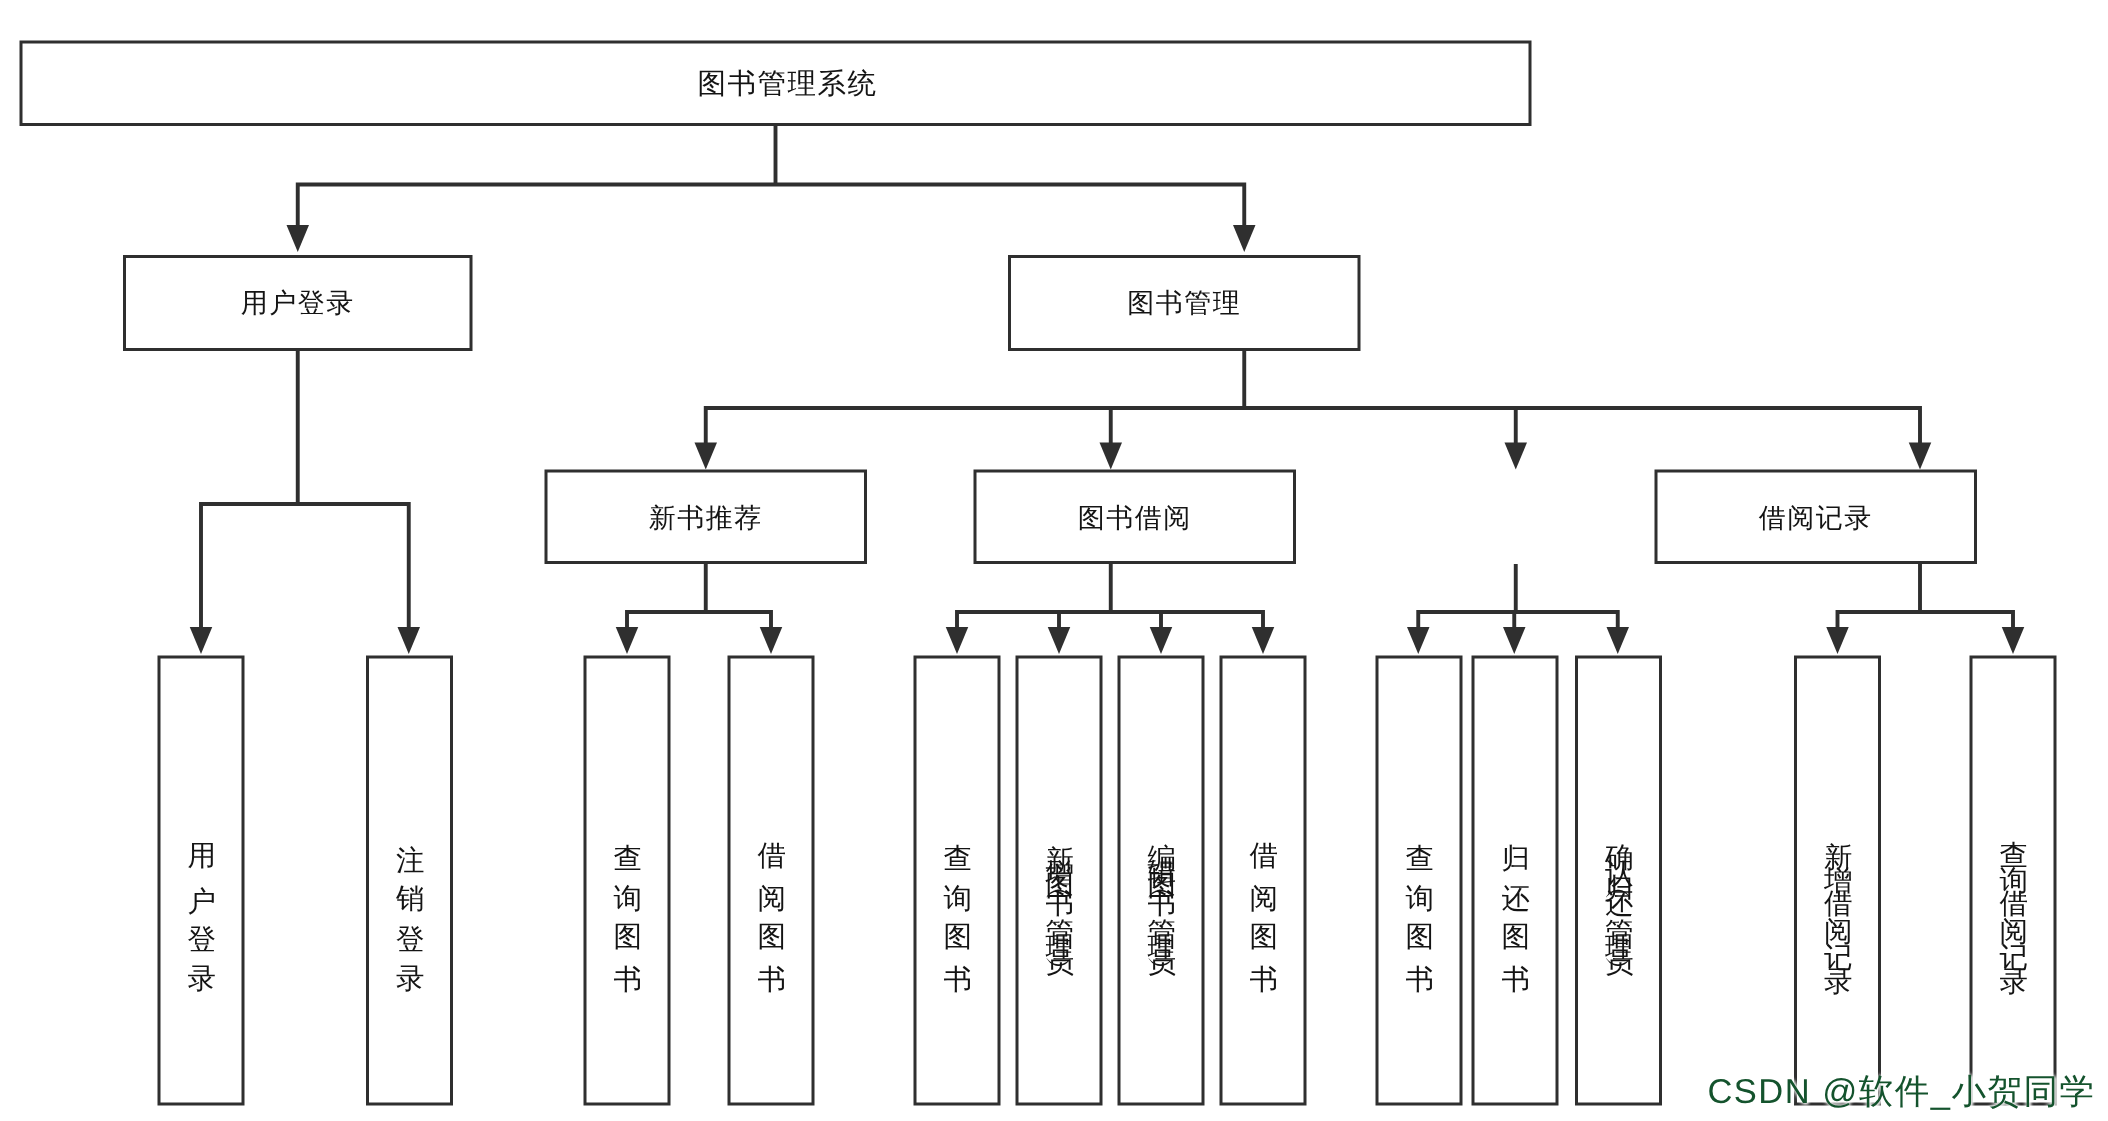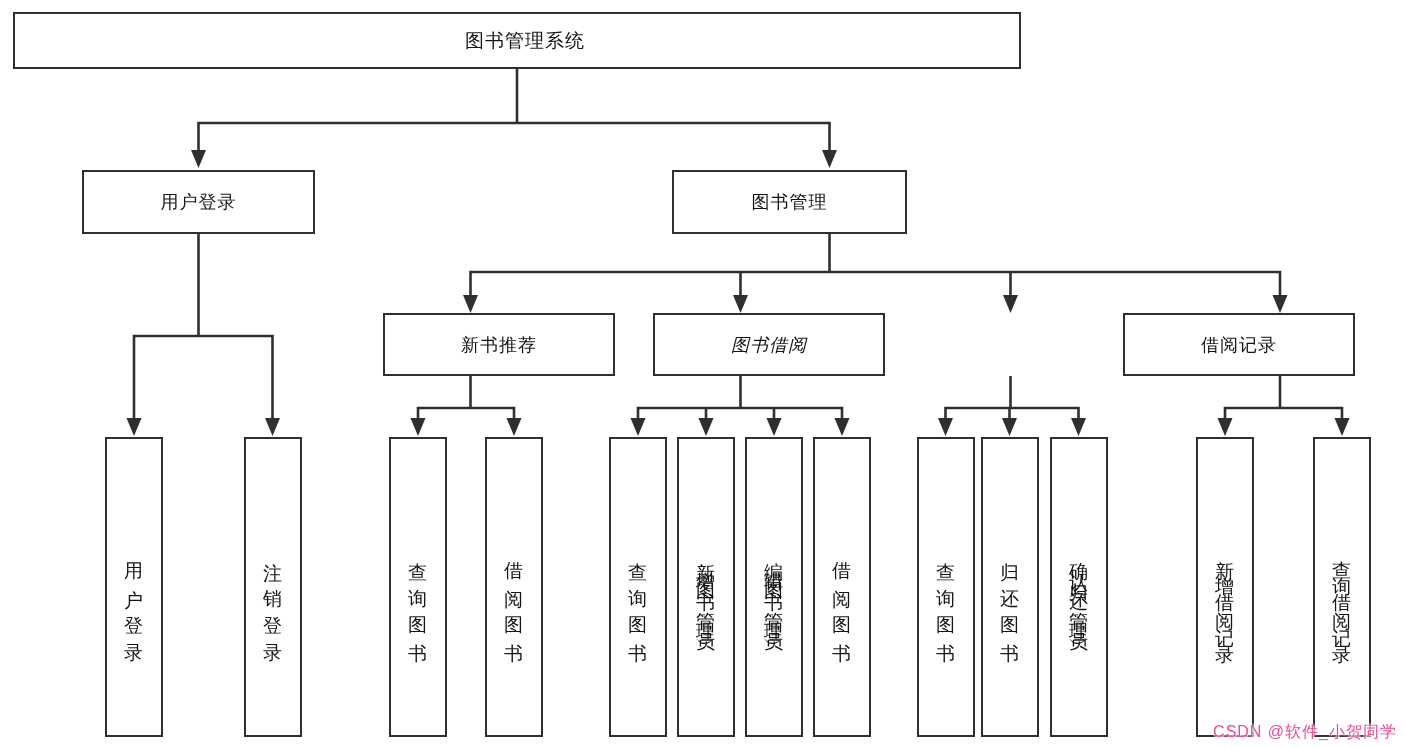--- a/index.html
+++ b/index.html
@@ -7,43 +7,43 @@
     position:relative;width:1405px;height:747px;background:#ffffff;
     font-family:"Liberation Sans",sans-serif;color:#141414;overflow:hidden;
   }
   .wires{position:absolute;left:0;top:0;width:1405px;height:747px;}
   .box{
     position:absolute;box-sizing:border-box;background:#ffffff;
     border:2.5px solid #2f2f2f;display:flex;align-items:center;justify-content:center;
     font-size:18px;letter-spacing:1px;
   }
   
-  .n-root{left:13px;top:12px;width:1008px;height:57px;font-size:19px;padding-left:16px;}
+  .n-root{left:13px;top:27px;width:1008px;height:57px;font-size:19px;padding-left:16px;}
   
   .n-login{left:82px;top:170px;width:233px;height:64px;}
   .n-mgmt{left:672px;top:170px;width:235px;height:64px;}
   
-  .lvl3{top:313px;width:232px;height:63px;margin-left:20px;}
+  .lvl3{top:313px;width:215px;height:63px;}
   .n-newbooks{left:363px;}
-  .n-borrow{left:633px;font-style:italic;}
+  .n-borrow{left:649px;}
   .n-current{left:903px;}
   .n-records{left:1103px;}
   
   .leaf{top:437px;width:58px;height:300px;font-size:19px;letter-spacing:0;}
   .vtext{writing-mode:vertical-rl;text-orientation:mixed;line-height:1;}
   .ls-a{letter-spacing:27px;margin-bottom:-27px;}  
   .ls-b{letter-spacing:17px;margin-bottom:-17px;}  
   .ls-c{letter-spacing:10px;margin-bottom:-10px;}  
   .lf1{left:105px;}  .lf2{left:244px;}
   .lf3{left:389px;}  .lf4{left:485px;}
   .lf5{left:609px;}  .lf6{left:677px;} .lf7{left:745px;} .lf8{left:813px;}
   .lf9{left:917px;}  .lf10{left:981px;} .lf11{left:1050px;}
   .lf12{left:1196px;} .lf13{left:1313px;}
   .watermark{
-    position:absolute;right:8px;bottom:4px;font-size:16px;color:#ec4899;
+    position:absolute;right:8px;bottom:4px;font-size:23px;color:#14532d;
     text-shadow:0 0 3px #fff,0 0 3px #fff,1px 1px 2px #fff;letter-spacing:1px;z-index:5;
   }
 </style>
 </head>
 <body>
 
 <div class="stage">
 
   <svg class="wires" viewBox="0 0 1405 747" xmlns="http://www.w3.org/2000/svg">
     <g stroke="#2f2f2f" stroke-width="2.6" fill="none">

